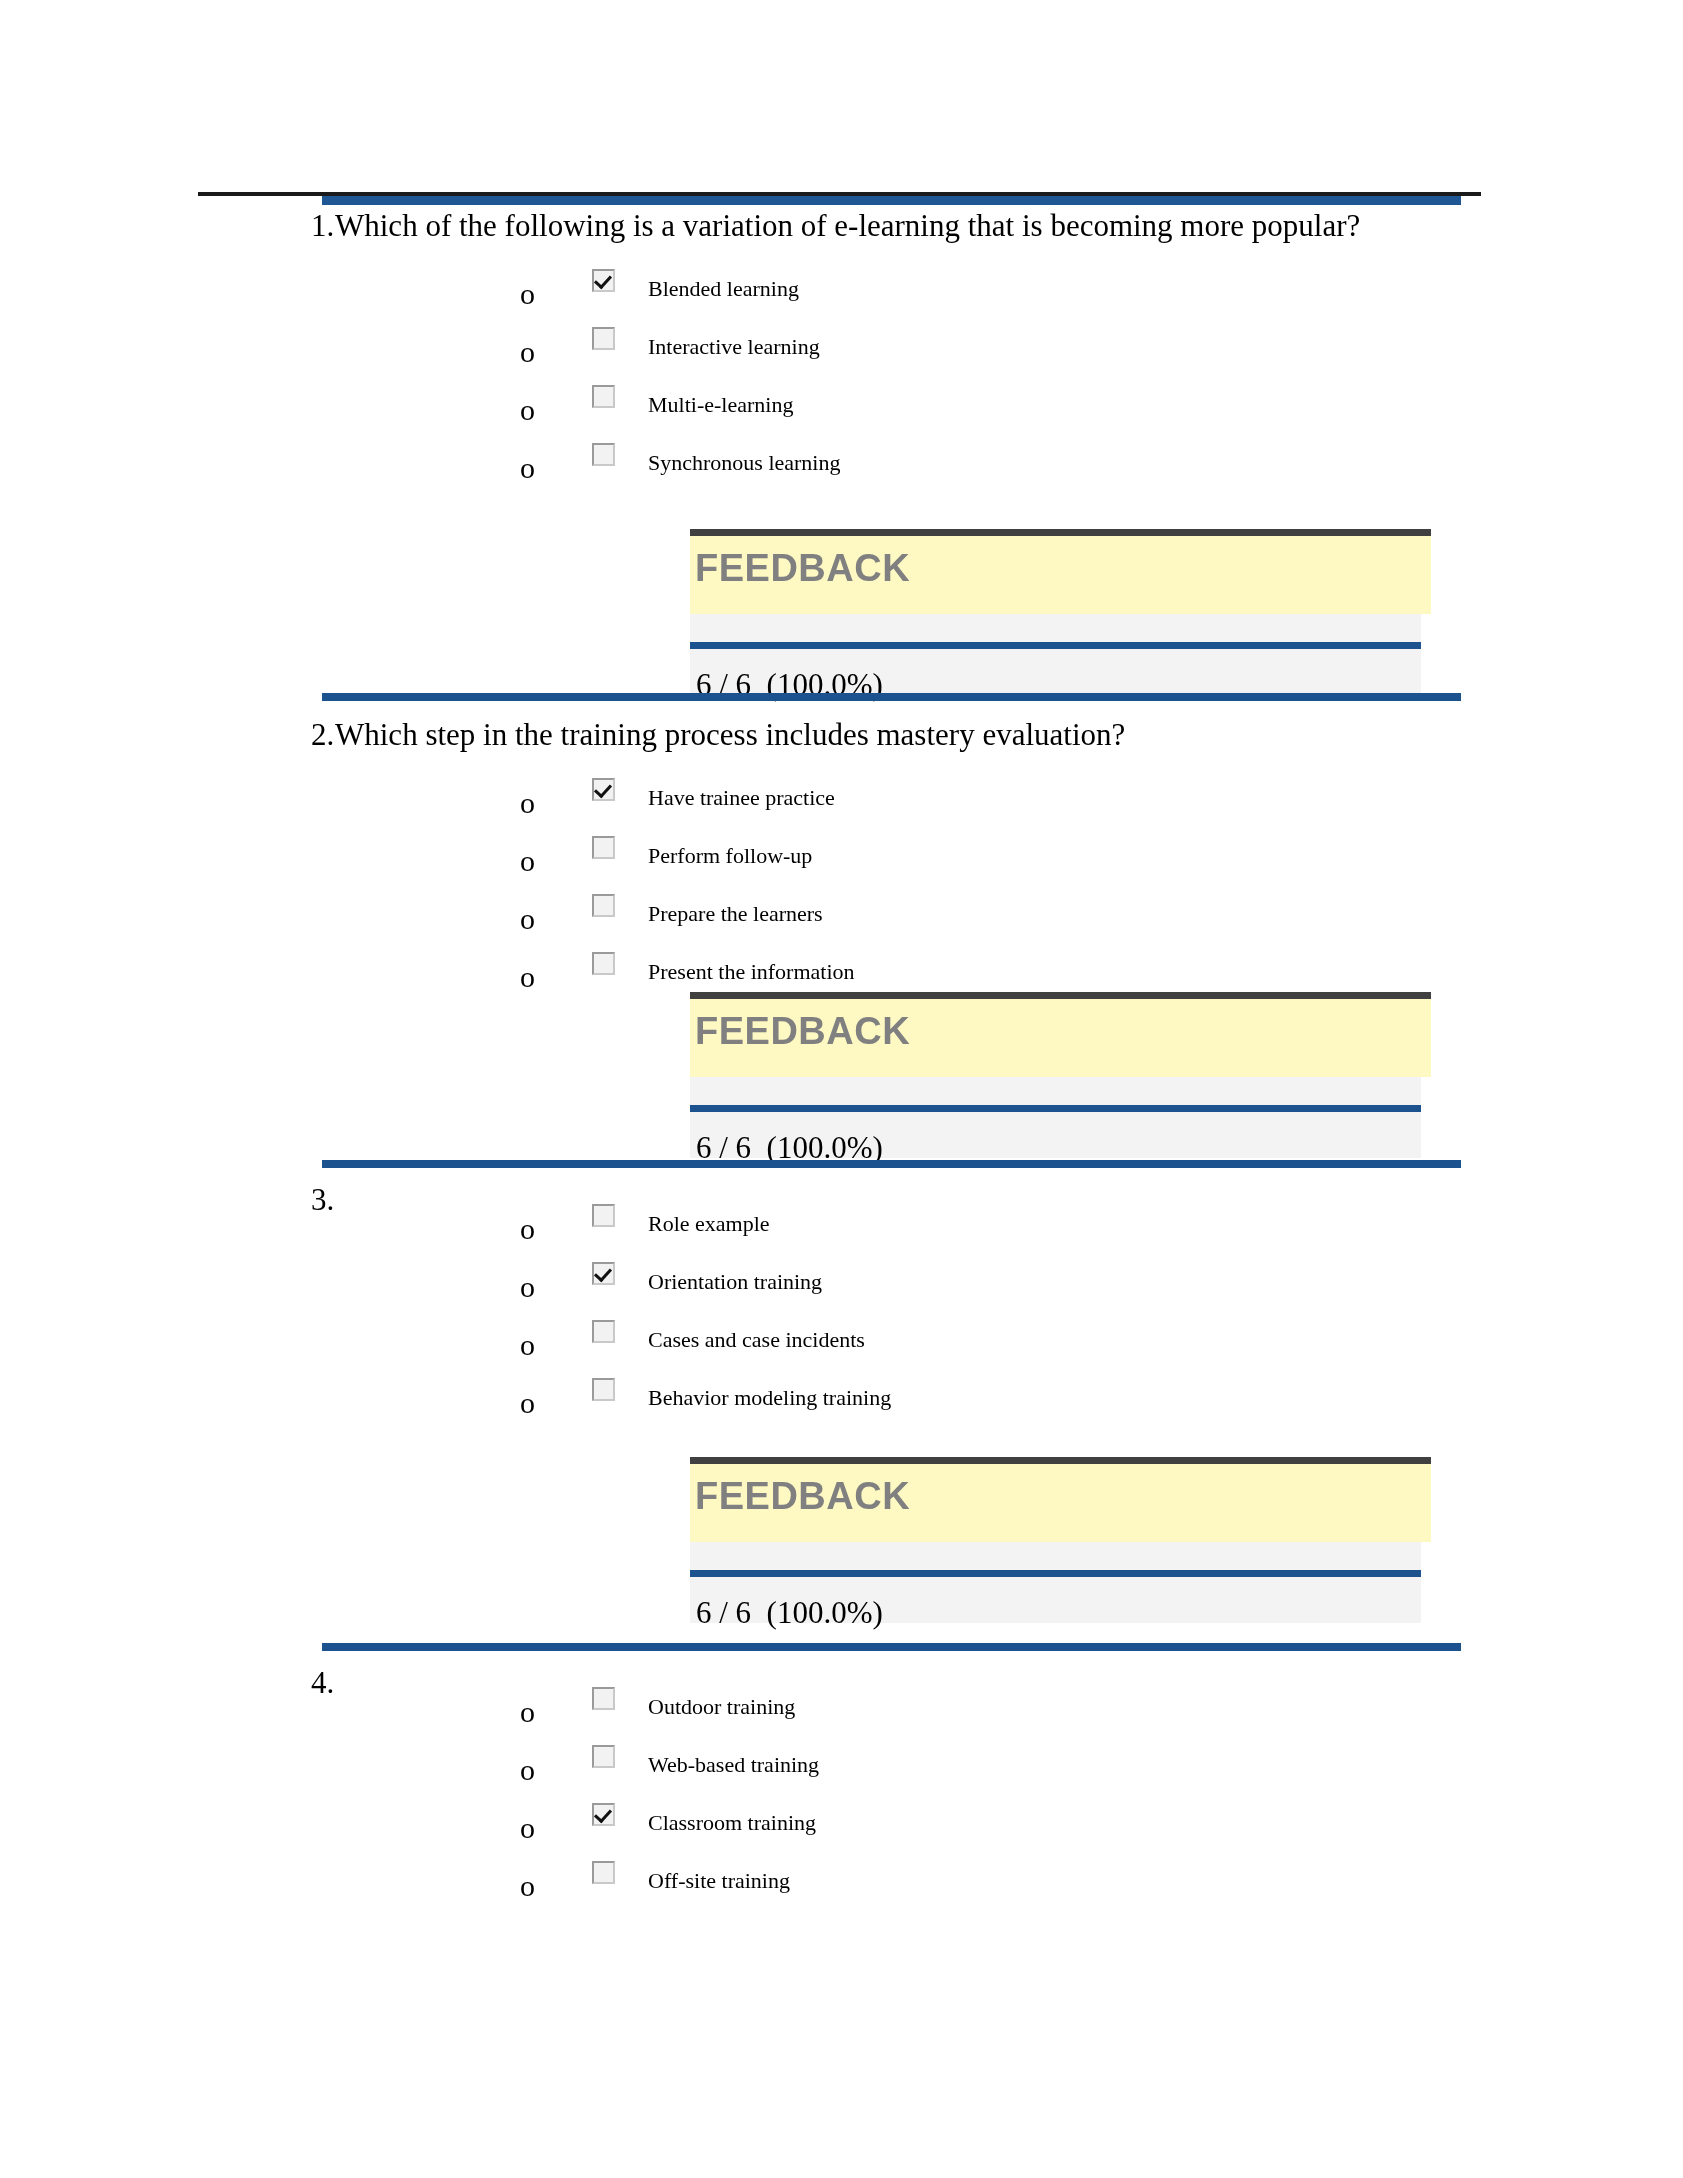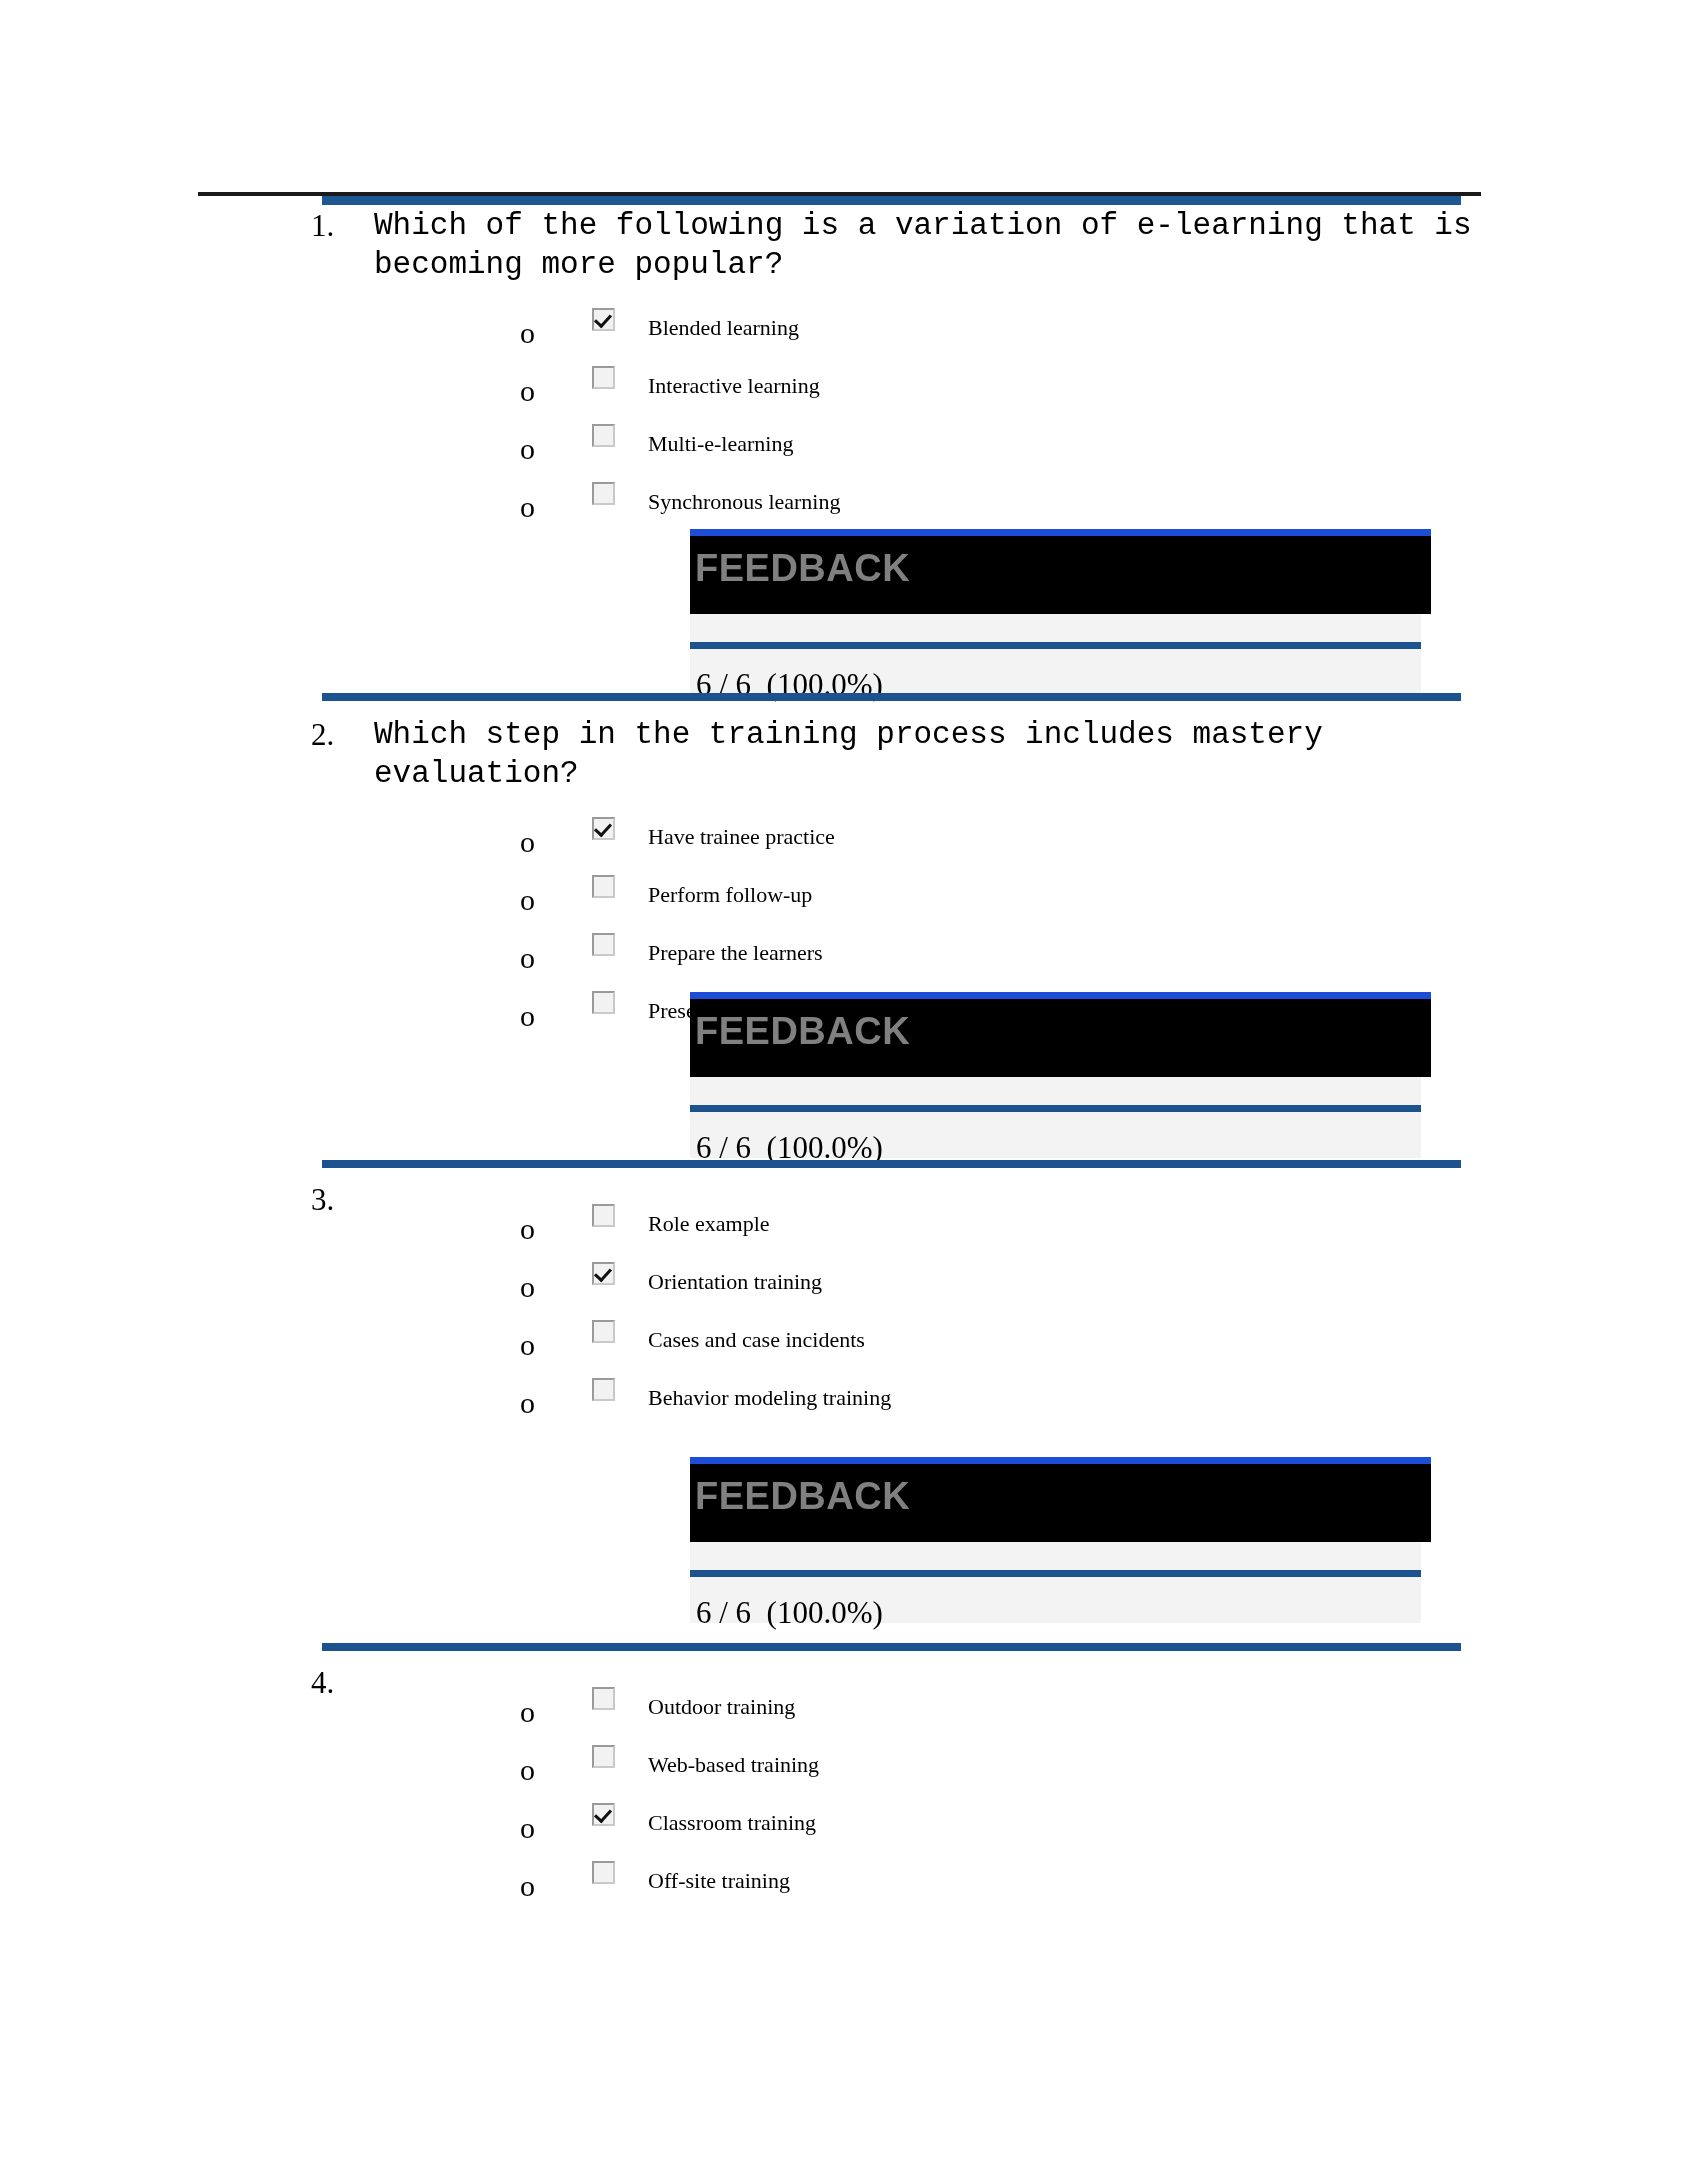--- a/index.html
+++ b/index.html
@@ -68,24 +68,23 @@
   .q-num {
     position: absolute;
     left: 311px;
     top: 0;
     width: 48px;
     text-align: left;
     font-size: 31px;
   }
   .q-text {
     display: block;
-    margin-left: 63px;
+    margin-left: 24px;
     font-size: 31px;
     line-height: 39px;
-    font-family: Liberation Mono, monospace;
   }
 
   
   .options {
     position: relative;
     margin-top: 22px;
   }
   .option {
     position: relative;
     height: 58px;
@@ -131,22 +130,22 @@
   }
 
   
   .feedback {
     position: absolute;
     left: 690px;
   }
   .fb-header {
     position: relative;
     width: 741px;
-    background: #000000;
-    border-top: 7px solid #1d4ed8;
+    background: #fef9c3;
+    border-top: 7px solid #404040;
     height: 85px;
     box-sizing: border-box;
   }
   .fb-title {
     position: absolute;
     left: 5px;
     top: 10px;
     font-family: "Liberation Sans", "DejaVu Sans", sans-serif;
     font-weight: bold;
     font-size: 38px;

